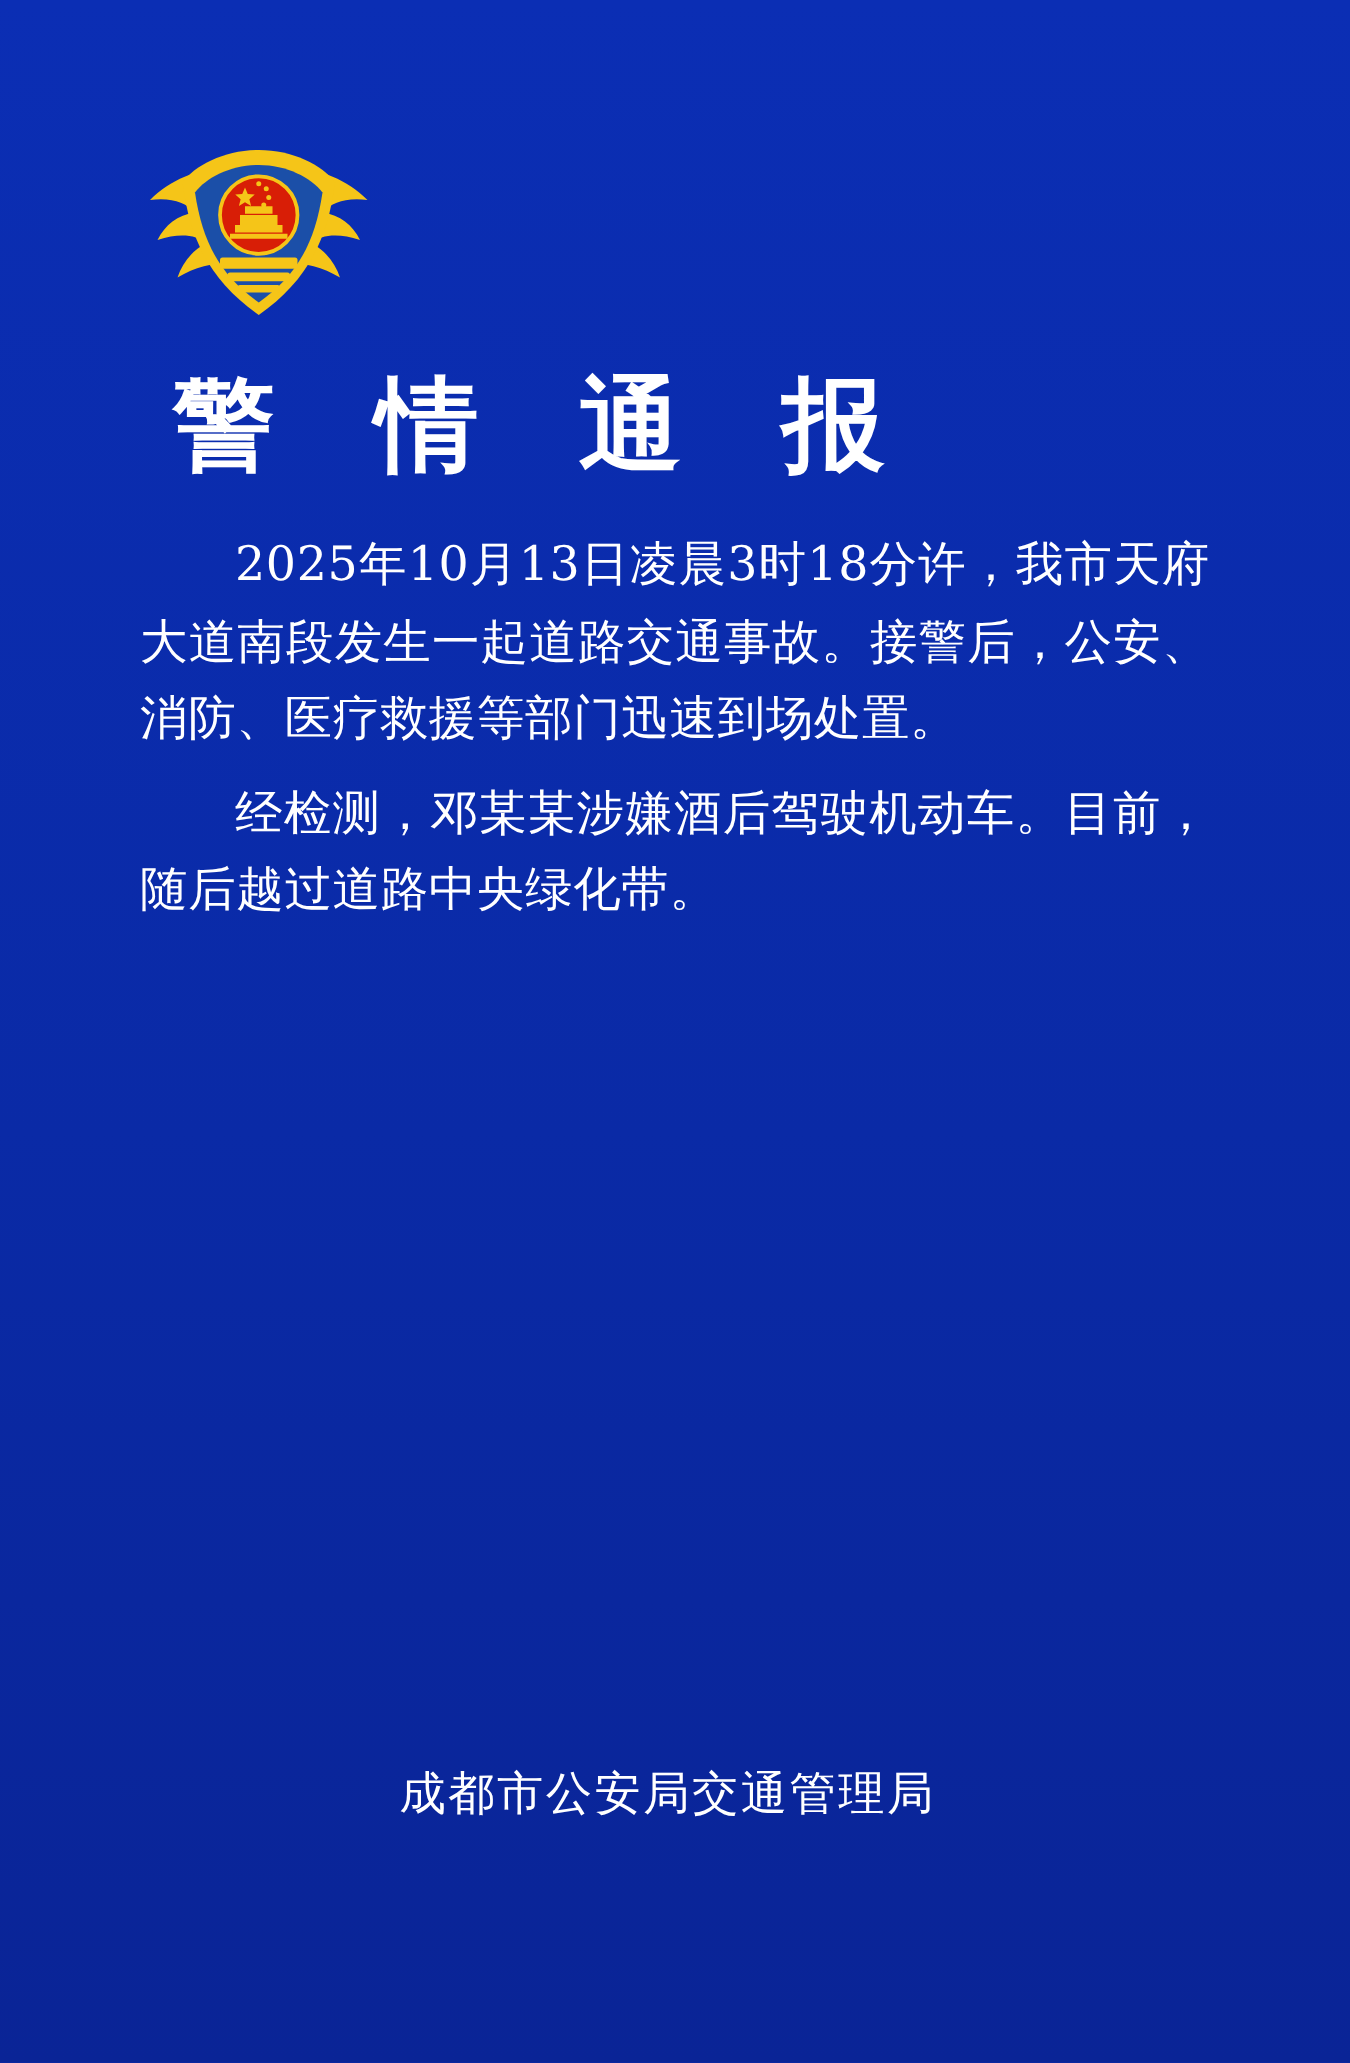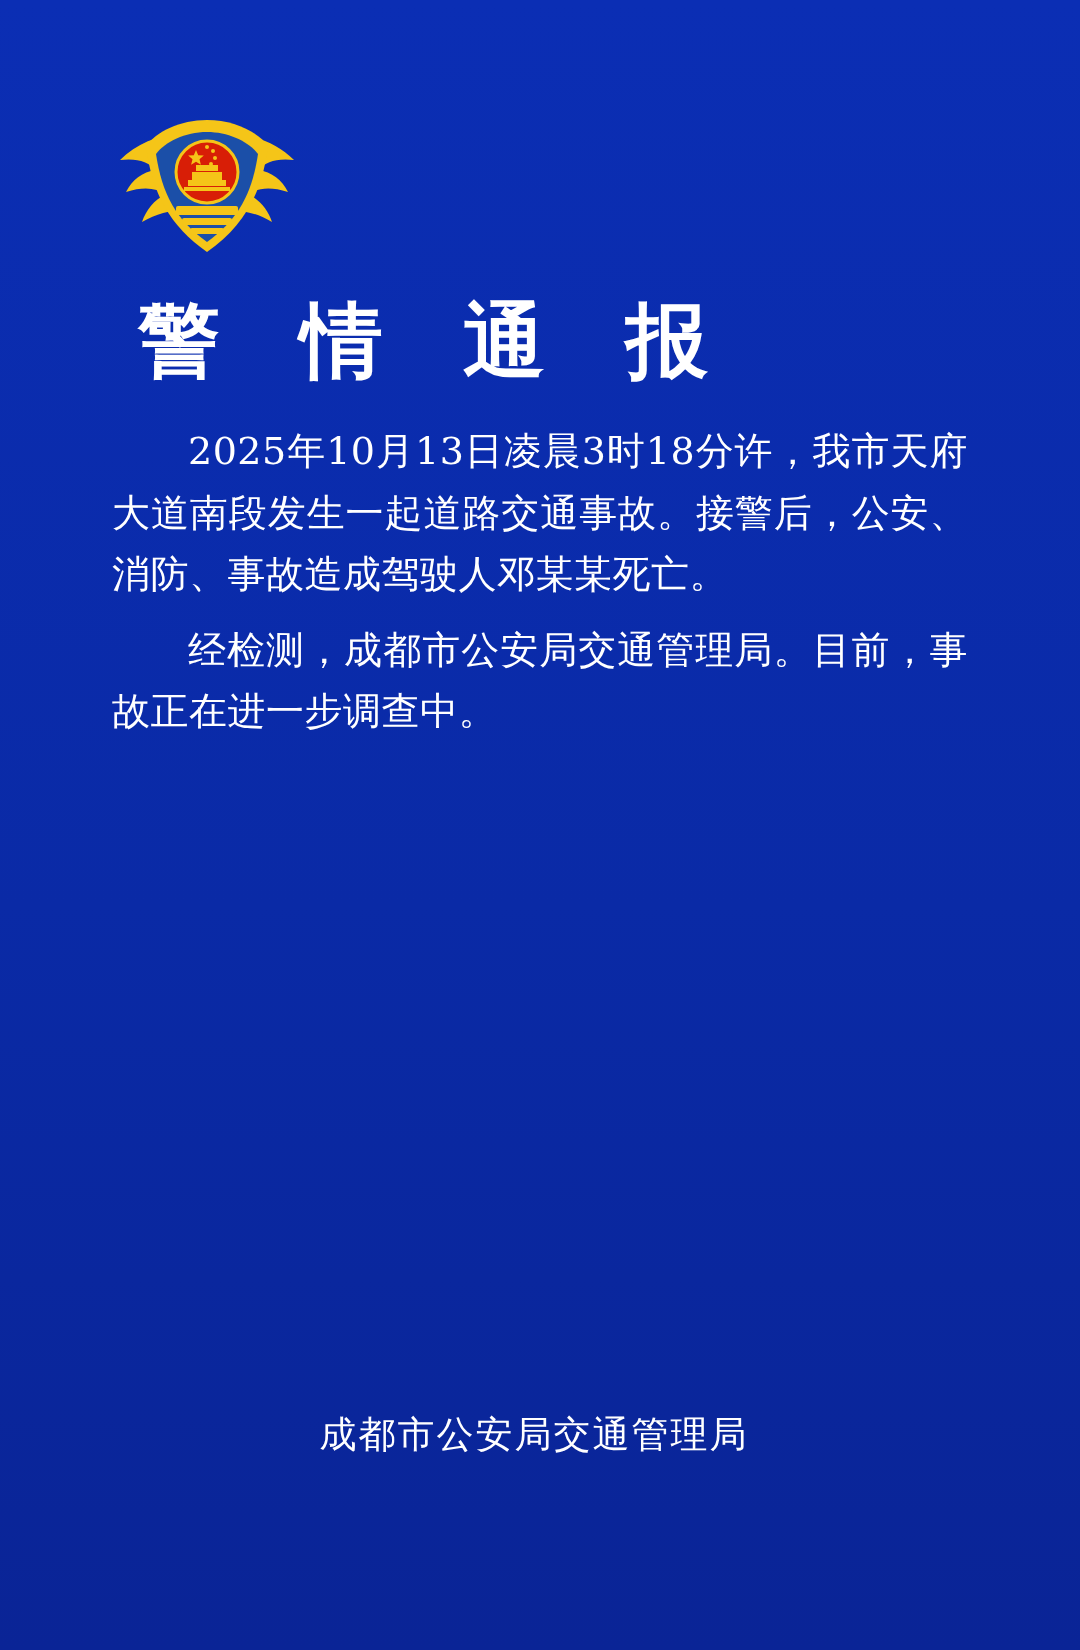--- a/index.html
+++ b/index.html
@@ -122,21 +122,21 @@
         <rect x="64" y="104" width="62" height="9" rx="2"></rect>
         <rect x="70" y="116" width="50" height="7" rx="2"></rect>
         <rect x="78" y="126" width="34" height="6" rx="2"></rect>
       </g>
     </svg>
   </div>
 
   <div class="title">警 情 通 报</div>
 
   <div class="body-text">
-    <p>2025年10月13日凌晨3时18分许，我市天府大道南段发生一起道路交通事故。接警后，公安、消防、事故造成驾驶人邓某某死亡。</p>
-    <p>经检测，成都市公安局交通管理局。目前，事故正在进一步调查中。</p>
+    <p>2025年10月13日凌晨3时18分许，我市天府大道南段发生一起道路交通事故。接警后，公安、消防、医疗救援等部门迅速到场处置。</p>
+    <p>经检测，邓某某涉嫌酒后驾驶机动车。目前，随后越过道路中央绿化带。</p>
   </div>
 
   <div class="footer">
     <div class="org">成都市公安局交通管理局</div>
   </div>
 
 </div>
 
 </body></html>

